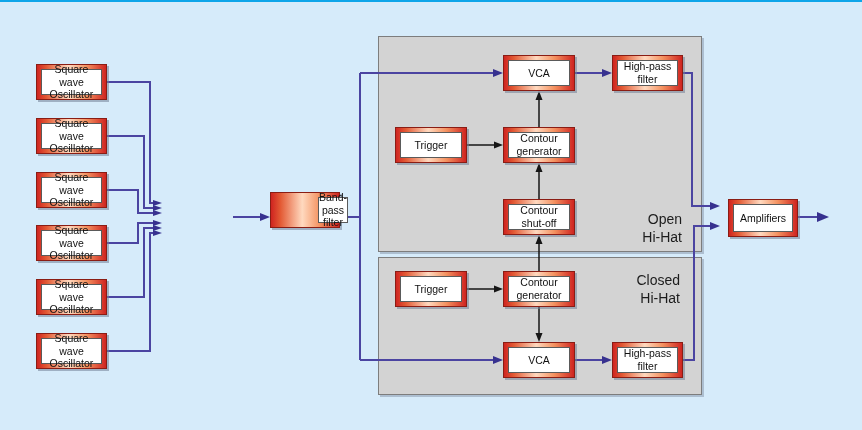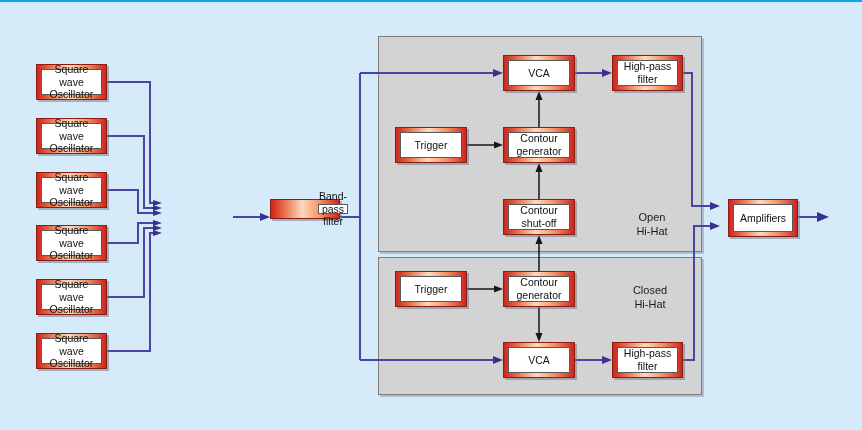--- a/index.html
+++ b/index.html
@@ -49,24 +49,24 @@
     align-items: center;
     justify-content: center;
     text-align: center;
     font-size: 10.5px;
     line-height: 1.2;
     color: #111111;
     white-space: pre-line;
   }
   .section-label {
     position: absolute;
-    font-size: 11px;
+    font-size: 14px;
     line-height: 1.25;
     color: #1c1c1c;
-    text-align: center;
+    text-align: right;
     white-space: pre-line;
     z-index: 3;
   }
   .bluewire  { stroke: #4b44a1; stroke-width: 2; fill: none; }
   .bluehead  { fill: #37318f; stroke: none; }
   .blackwire { stroke: #161616; stroke-width: 1.5; fill: none; }
   .blackhead { fill: #161616; stroke: none; }
 </style>
 </head>
 <body>
@@ -187,21 +187,21 @@
   </div>
   <div class="node" style="left:36px; top:277px; width:71px; height:36px;">
     <div class="node-inner">Square wave
 Oscillator</div>
   </div>
   <div class="node" style="left:36px; top:331px; width:71px; height:36px;">
     <div class="node-inner">Square wave
 Oscillator</div>
   </div>
 
-  <div class="node" style="left:270px; top:197px; width:70px; height:20px;padding-left:47px;">
+  <div class="node" style="left:270px; top:190px; width:70px; height:36px;padding-left:47px;">
     <div class="node-inner">Band-pass
 filter</div>
   </div>
 
   <div class="node" style="left:503px; top:53px; width:72px; height:36px;">
     <div class="node-inner">VCA</div>
   </div>
   <div class="node" style="left:612px; top:53px; width:71px; height:36px;">
     <div class="node-inner">High-pass
 filter</div>
@@ -227,20 +227,20 @@
     <div class="node-inner">Contour
 generator</div>
   </div>
   <div class="node" style="left:503px; top:340px; width:72px; height:36px;">
     <div class="node-inner">VCA</div>
   </div>
   <div class="node" style="left:612px; top:340px; width:71px; height:36px;">
     <div class="node-inner">High-pass
 filter</div>
   </div>
-  <div class="section-label" style="left:620px; top:282px; width:60px;">Closed
+  <div class="section-label" style="left:620px; top:270px; width:60px;">Closed
 Hi-Hat</div>
 
   <div class="node" style="left:728px; top:197px; width:70px; height:38px;">
     <div class="node-inner">Amplifiers</div>
   </div>
 
 </div>
 
 </body></html>

